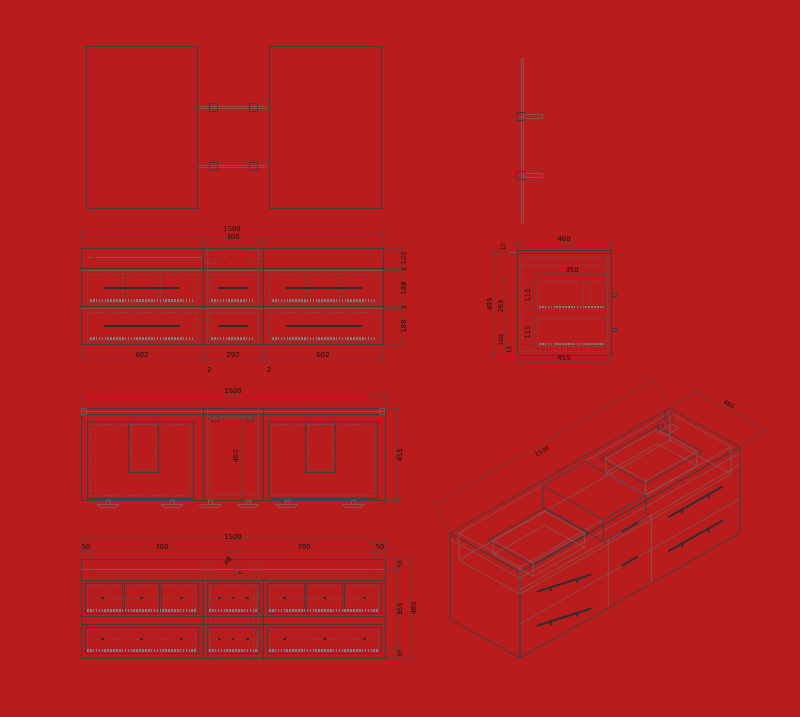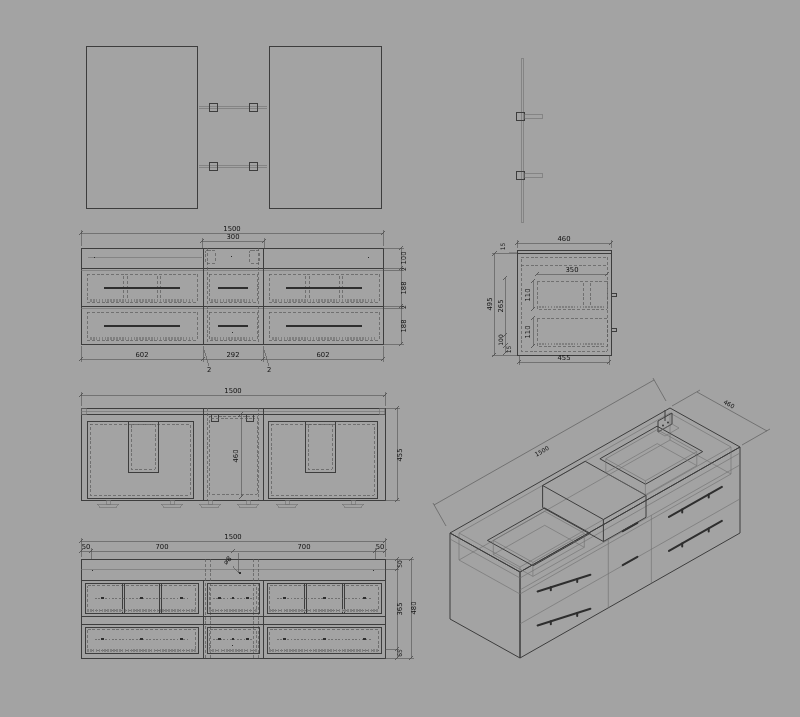--- a/index.html
+++ b/index.html
@@ -1,16 +1,16 @@
 <!DOCTYPE html>
 <html><head>
 <meta charset="utf-8">
 <style>
   html,body{margin:0;padding:0;background:#fff;}
-  .page{position:relative;width:800px;height:717px;background:#a3a3a3;overflow:hidden;
+  .page{position:relative;width:800px;height:717px;background:#b91c1c;overflow:hidden;
         font-family:"DejaVu Sans","Liberation Sans",sans-serif;}
   svg{position:absolute;left:0;top:0;}
   
   .s  {stroke:#3d3d3d;stroke-width:1;fill:none;}
   .t  {stroke:#6f6f6f;stroke-width:.6;fill:none;}
   .d  {stroke:#5a5a5a;stroke-width:.7;fill:none;stroke-dasharray:3 1.8;}
   .dd {stroke:#5a5a5a;stroke-width:.7;fill:none;stroke-dasharray:1.8 1.6;}
   .dim{stroke:#4a4a4a;stroke-width:.55;fill:none;}
   .hatch{stroke:#808080;stroke-width:2.4;stroke-dasharray:1.6 1.3;fill:none;}
   .bar{stroke:#2e2e2e;stroke-width:2;fill:none;}

